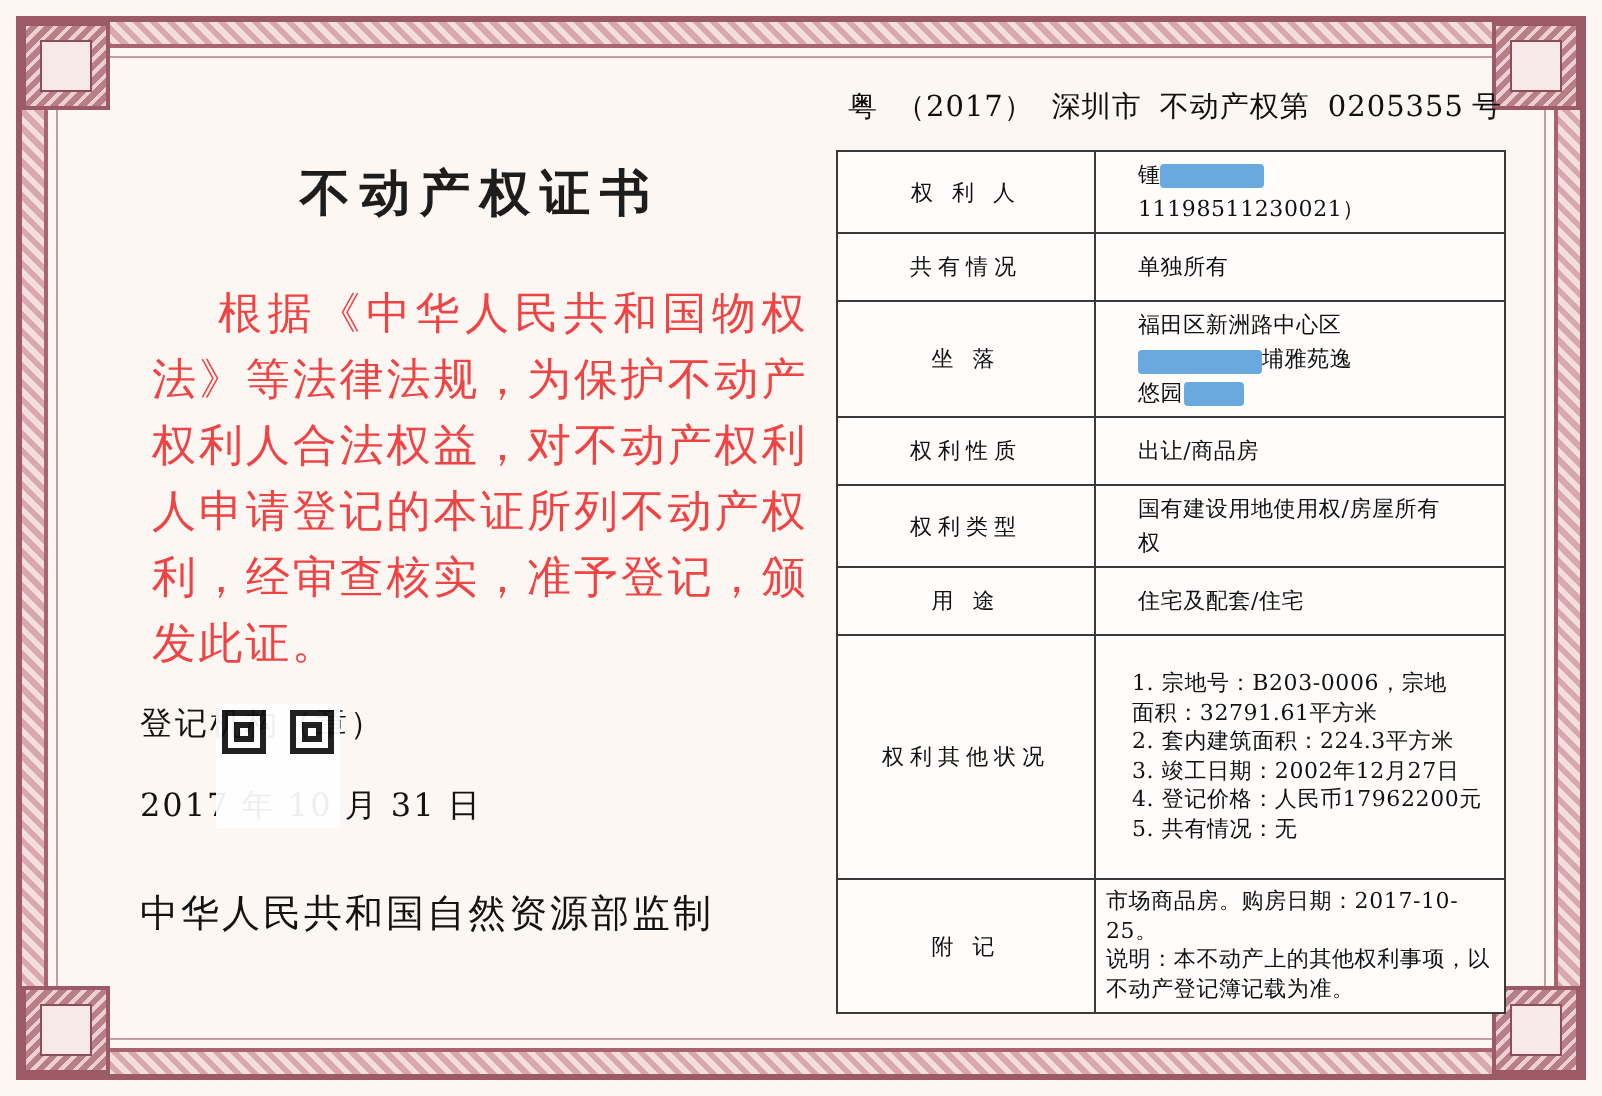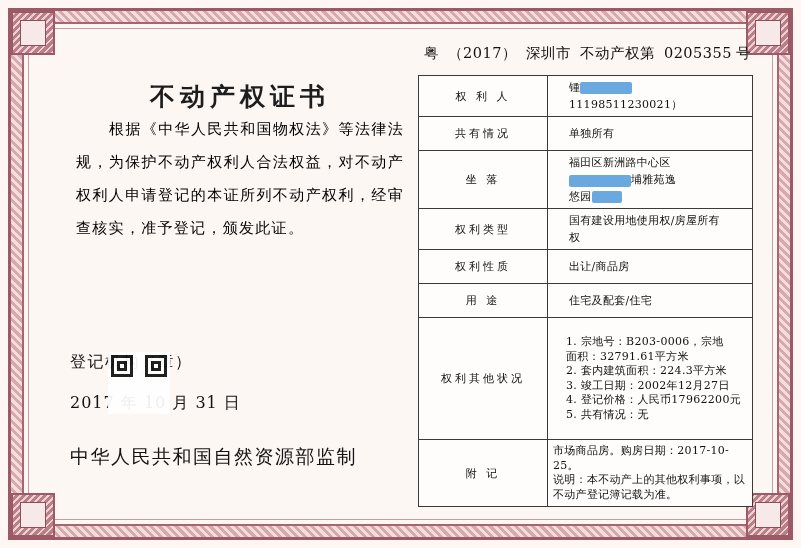--- a/index.html
+++ b/index.html
@@ -97,23 +97,24 @@
   .doc-title {
     font-size: 25px;
     font-weight: bold;
     color: #1d1d1d;
     letter-spacing: 5px;
     text-align: center;
     margin-top: 28px;
     font-family: "DejaVu Serif", "Liberation Serif", serif;
   }
   .doc-body {
-    font-size: 15px;
+    margin-top: 28px;
+    font-size: 22px;
     line-height: 33px;
-    color: #000000;
+    color: #ef4444;
     text-align: justify;
     letter-spacing: 1.3px;
     padding: 0 6px;
     text-indent: 33px;
     font-family: "DejaVu Serif", "Liberation Serif", serif;
   }
   .qr {
     position: absolute;
     left: 38px;
     top: 300px;
@@ -297,26 +298,26 @@
             <td class="label">共有情况</td>
             <td class="value">单独所有</td>
           </tr>
           <tr class="addr">
             <td class="label">坐 落</td>
             <td class="value">
               福田区新洲路中心区<span class="redact addr1"></span>埔雅苑逸<br>悠园<span class="redact addr2"></span>
             </td>
           </tr>
           <tr class="tall">
+            <td class="label">权利性质</td>
+            <td class="value">出让/商品房</td>
+          </tr>
+          <tr class="tall">
             <td class="label">权利类型</td>
             <td class="value">国有建设用地使用权/房屋所有权</td>
-          </tr>
-          <tr class="tall">
-            <td class="label">权利性质</td>
-            <td class="value">出让/商品房</td>
           </tr>
           <tr class="tall">
             <td class="label">用 途</td>
             <td class="value">住宅及配套/住宅</td>
           </tr>
           <tr>
             <td class="label">权利其他状况</td>
             <td class="value small">
               <ol class="notes">
                 <li class="wrap">1. 宗地号：B203-0006，宗地面积：32791.61平方米</li>

